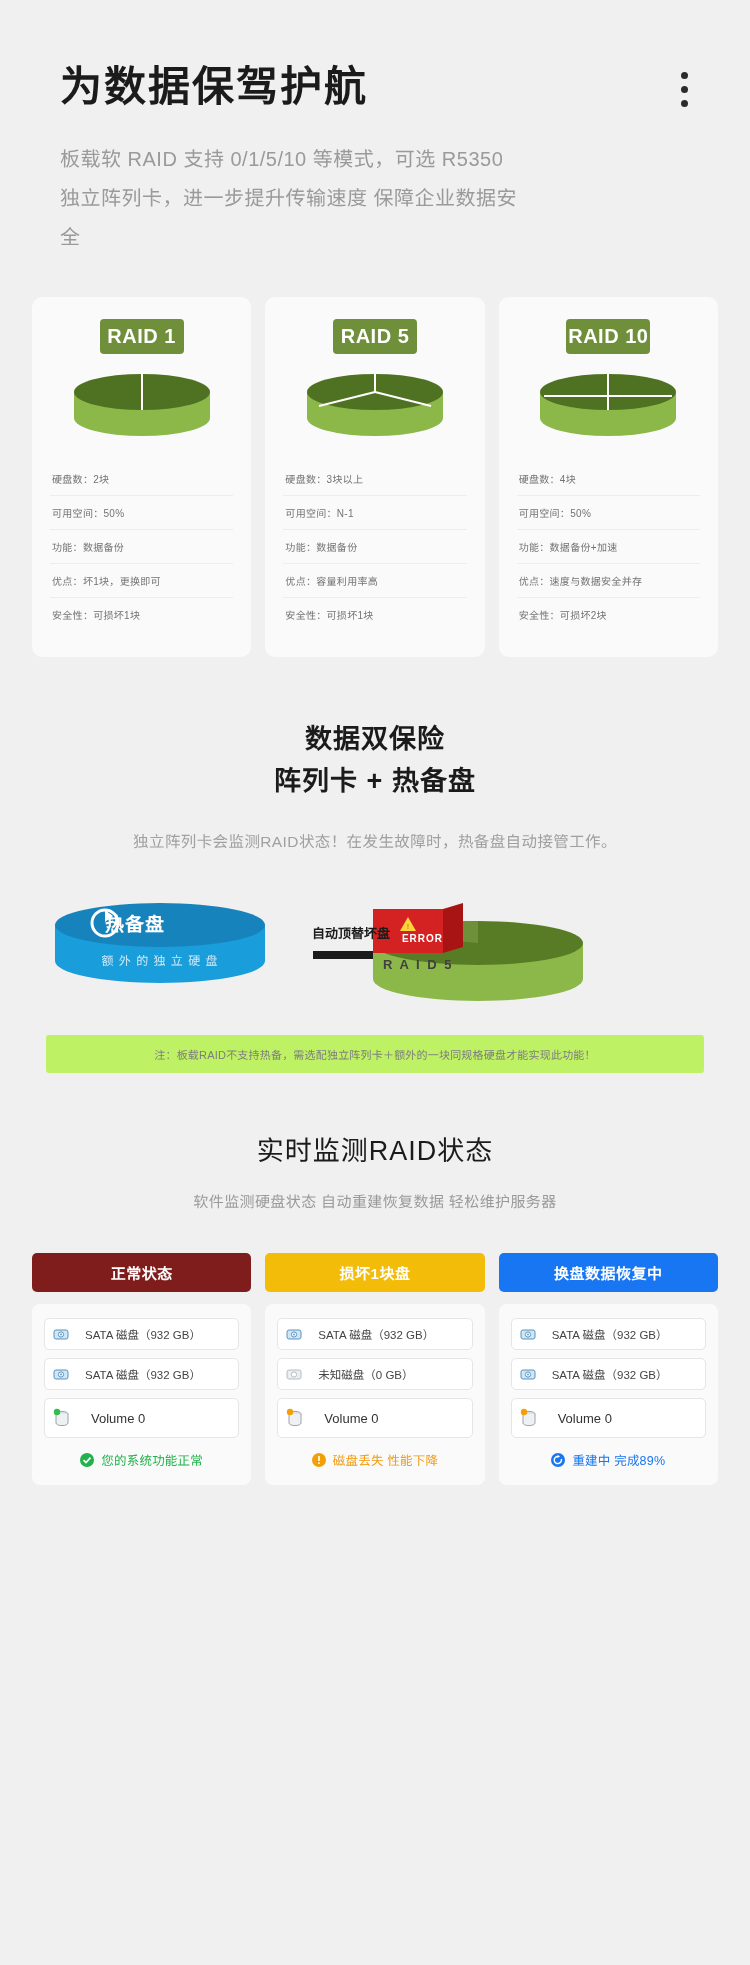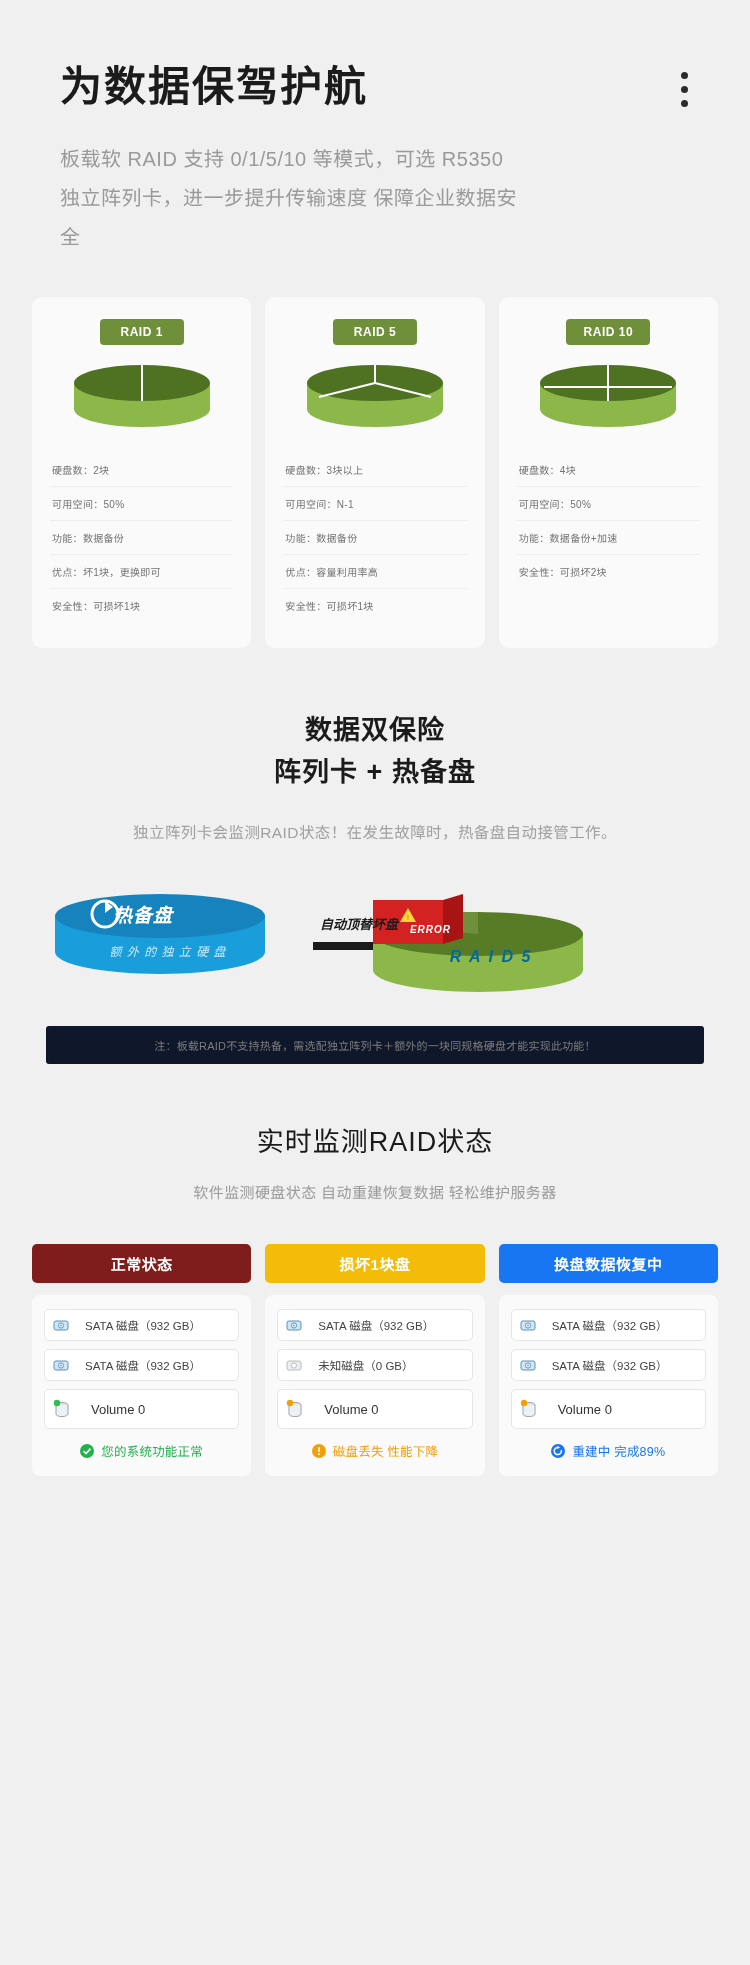--- a/index.html
+++ b/index.html
@@ -49,21 +49,21 @@
     background: #fafafa;
     border-radius: 10px;
     padding: 22px 18px 26px 18px;
     min-height: 330px;
   }
   .raid-badge {
     display: block;
     margin: 0 auto;
     background: #6f8f3a;
     color: #fff;
-    font-size: 12px;
+    font-size: 20px;
     font-weight: 700;
     padding: 6px 0;
     width: 84px;
     text-align: center;
     border-radius: 4px;
     letter-spacing: .5px;
   }
   .disk-stack { margin: 16px auto 20px auto; width: 140px; height: 72px; position: relative; }
   .disk-stack svg { display: block; }
   .raid-lines { margin-top: 6px; }
@@ -91,21 +91,21 @@
     color: #a0a0a0;
     letter-spacing: .4px;
   }
   .hotspare-wrap {
     margin-top: 44px;
     height: 110px;
     position: relative;
   }
   .note {
     margin: 30px 46px 0 46px;
-    background: #0f172a;
+    background: #bef264;
     border-radius: 3px;
     font-size: 11px;
     color: #7d7d7d;
     padding: 11px 14px;
     letter-spacing: .2px;
   }
 
   
   .sec3 { padding: 56px 0 0 0; text-align: center; }
   .sec3 h2 { font-size: 27px; font-weight: 400; color: #1b1b1b; letter-spacing: 1px; }
@@ -222,20 +222,21 @@
         <path d="M2 22 L2 48 A68 18 0 0 0 138 48 L138 22 Z" fill="#8cb84a"></path>
         <ellipse cx="70" cy="22" rx="68" ry="18" fill="#4f7222"></ellipse>
         <line x1="70" y1="4" x2="70" y2="40" stroke="#ffffff" stroke-width="2"></line>
         <line x1="6" y1="26" x2="134" y2="26" stroke="#ffffff" stroke-width="2"></line>
       </svg>
     </div>
     <div class="raid-lines">
       <div>硬盘数：4块</div>
       <div>可用空间：50%</div>
       <div>功能：数据备份+加速</div>
+      <div>优点：速度与数据安全并存</div>
       <div>安全性：可损坏2块</div>
     </div>
   </div>
 
 </section>
 
 <section class="sec2">
   <h2>数据双保险</h2>
   <h2>阵列卡 + 热备盘</h2>
   <div class="sub">独立阵列卡会监测RAID状态！在发生故障时，热备盘自动接管工作。</div>
@@ -256,26 +257,26 @@
 
       <path d="M373 48 L373 84 A105 22 0 0 0 583 84 L583 48 Z" fill="#8cb84a"></path>
       <ellipse cx="478" cy="48" rx="105" ry="22" fill="#587c26"></ellipse>
       <path d="M478 48 L478 26 A105 22 0 0 0 385 40 Z" fill="#6f8f3a"></path>
 
       <path d="M373 14 L443 14 L443 58 L373 58 Z" fill="#d42222"></path>
       <path d="M443 14 L463 8 L463 52 L443 58 Z" fill="#a81414"></path>
       <polygon points="408,22 416,36 400,36" fill="#ffd43b"></polygon>
       <text x="408" y="34" font-size="7" text-anchor="middle" fill="#8a6d00" font-family="Liberation Sans, sans-serif">!</text>
     </svg>
-    <div style="position:absolute; left:8px; top:0; width:666px; height:110px; pointer-events:none;font-style:italic;">
+    <div style="position:absolute; left:0; top:0; width:666px; height:110px; pointer-events:none;">
       <div style="position:absolute; left:105px; top:14px; width:130px; text-align:left; color:#fff; font-size:19px; font-weight:700; letter-spacing:1px;">热备盘</div>
       <div style="position:absolute; left:55px; top:56px; width:210px; text-align:center; color:#cdeaf8; font-size:12px; letter-spacing:1px;">额 外 的 独 立 硬 盘</div>
       <div style="position:absolute; left:296px; top:28px; width:110px; text-align:center; color:#1b1b1b; font-size:13px; font-weight:700;">自动顶替坏盘</div>
       <div style="position:absolute; left:373px; top:38px; width:70px; text-align:right; color:#ffffff; font-size:10px; font-weight:700; letter-spacing:1px;">ERROR</div>
-      <div style="position:absolute; left:383px; top:62px; width:200px; text-align:center; color:#0369a1; font-size:16px; font-weight:700; letter-spacing:2px;">R A I D 5</div>
+      <div style="position:absolute; left:383px; top:62px; width:200px; text-align:left; color:#404040; font-size:13px; font-weight:700; letter-spacing:2px;">R A I D 5</div>
     </div>
   </div>
 
   <div class="note">注：板载RAID不支持热备，需选配独立阵列卡＋额外的一块同规格硬盘才能实现此功能！</div>
 </section>
 
 <section class="sec3">
   <h2>实时监测RAID状态</h2>
   <div class="sub">软件监测硬盘状态 自动重建恢复数据 轻松维护服务器</div>
 </section>

